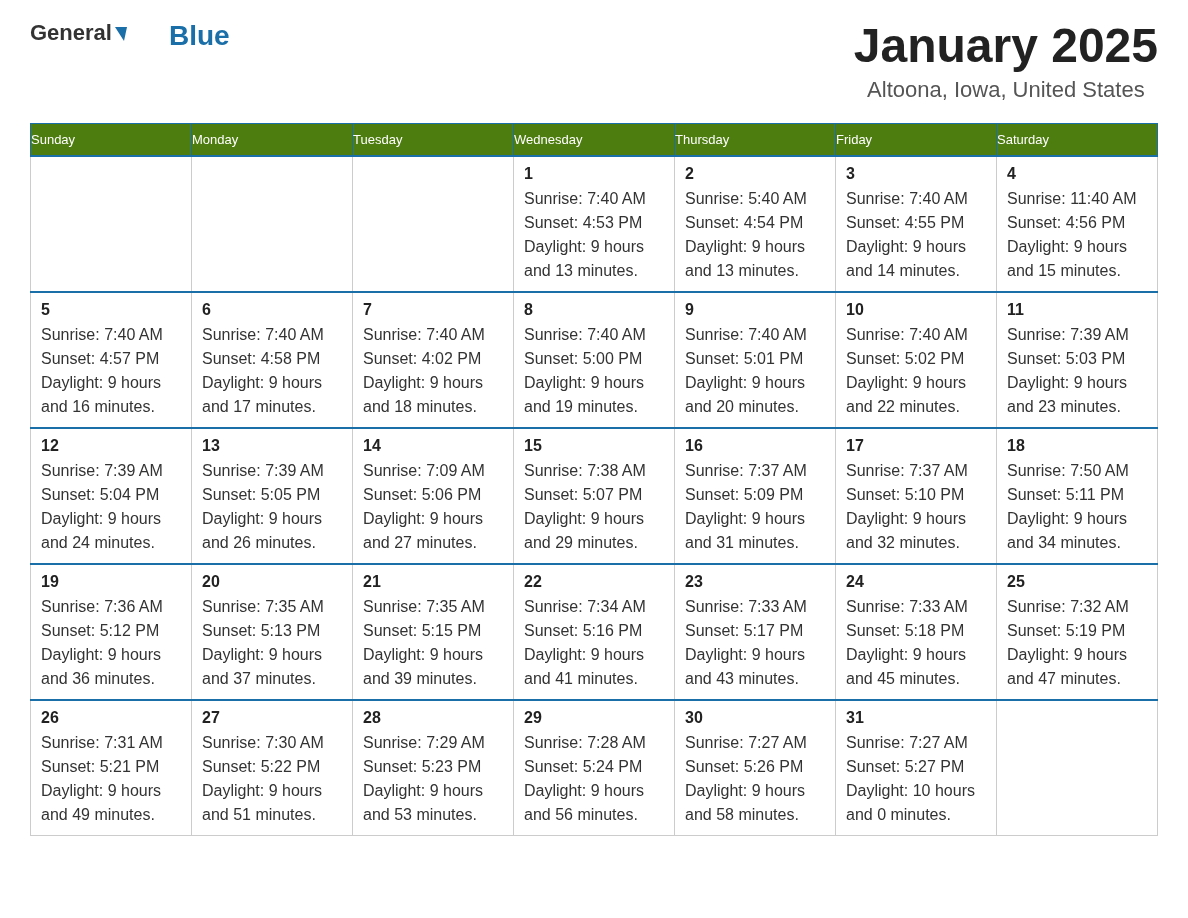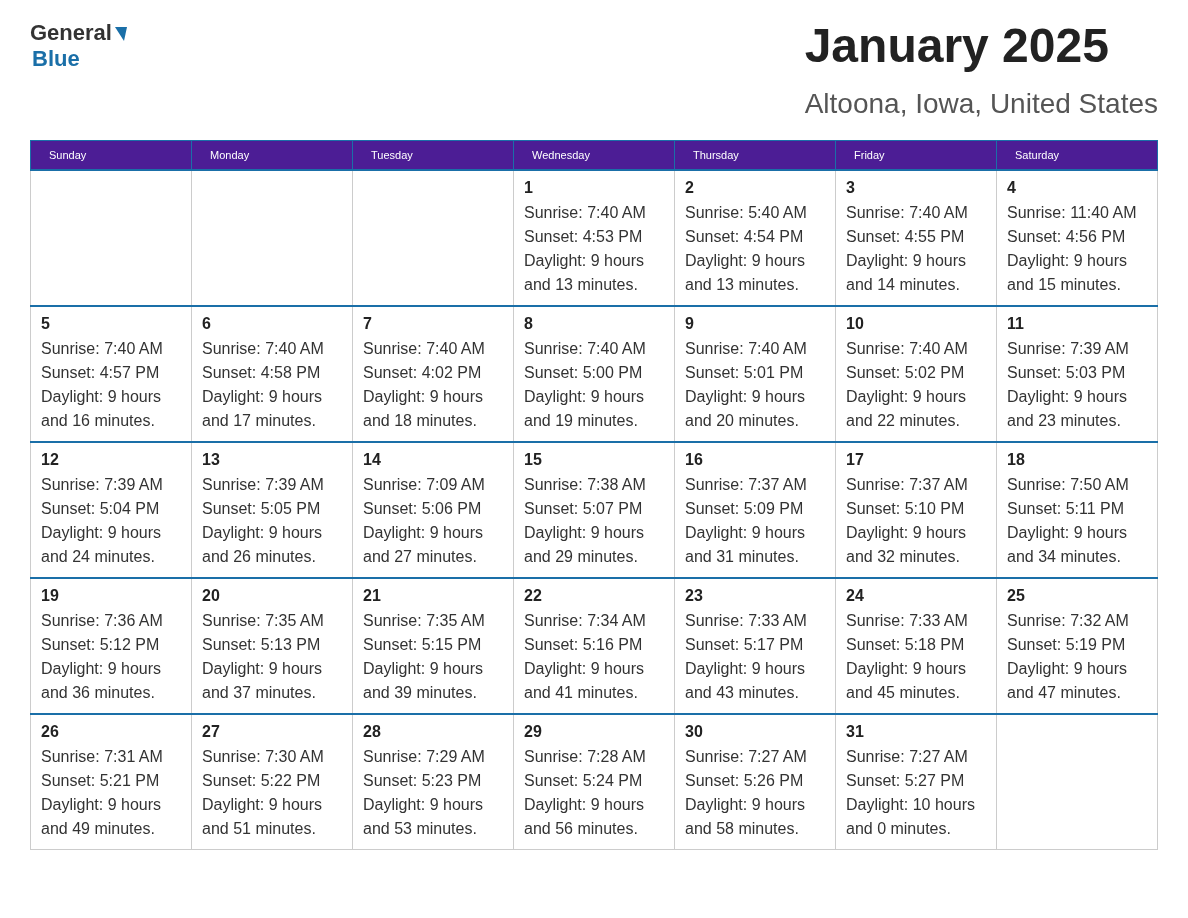--- a/index.html
+++ b/index.html
@@ -15,44 +15,44 @@
       justify-content: space-between;
       align-items: flex-start;
       margin-bottom: 20px;
     }
     .logo-text-general {
       font-size: 22px;
       font-weight: bold;
       color: #333;
     }
     .title-section {
-      text-align: left;
+      text-align: center;
     }
     .calendar-title {
       font-size: 48px;
       font-weight: bold;
       color: #222;
       line-height: 1.1;
     }
     .calendar-subtitle {
-      font-size: 28px;
+      font-size: 22px;
       color: #555;
-      margin-top: 15px;
+      margin-top: 4px;
     }
     .calendar-table {
       width: 100%;
       border-collapse: collapse;
       border: 1px solid #aaa;
     }
     .calendar-table th {
-      background-color: #4c1d95;
+      background-color: #4d7c0f;
       color: #fff;
-      font-size: 11px;
+      font-size: 13px;
       font-weight: normal;
-      padding: 8px 18px;
+      padding: 8px 0;
       text-align: left;
       border: 1px solid #1a6fa8;
     }
     .calendar-table td {
       vertical-align: top;
       padding: 8px 10px;
       border: 1px solid #ccc;
       width: calc(100% / 7);
       min-height: 100px;
       font-size: 13px;
@@ -70,39 +70,40 @@
     .day-info {
       font-size: 16px;
       color: #333;
       line-height: 1.5;
     }
     .empty-cell {
       background: #fff;
     }
     .logo-wrapper {
       display: flex;
-      flex-direction: column;
+      flex-direction: row;
       align-items: flex-start;
+      gap: 40px;
     }
     .logo-line1 {
       display: flex;
       align-items: center;
     }
     .logo-arrow {
       display: inline-block;
       width: 0;
       height: 0;
       border-left: 9px solid transparent;
       border-right: 3px solid transparent;
       border-top: 14px solid #1a6fa8;
       margin-left: 3px;
       margin-top: 2px;
     }
     .logo-line2 {
-      font-size: 22px;
+      font-size: 28px;
       font-weight: bold;
       color: #1a6fa8;
       margin-left: 2px;
     }
   </style>
 </head>
 <body>
 
 <div class="header">
   <div class="logo-wrapper">

